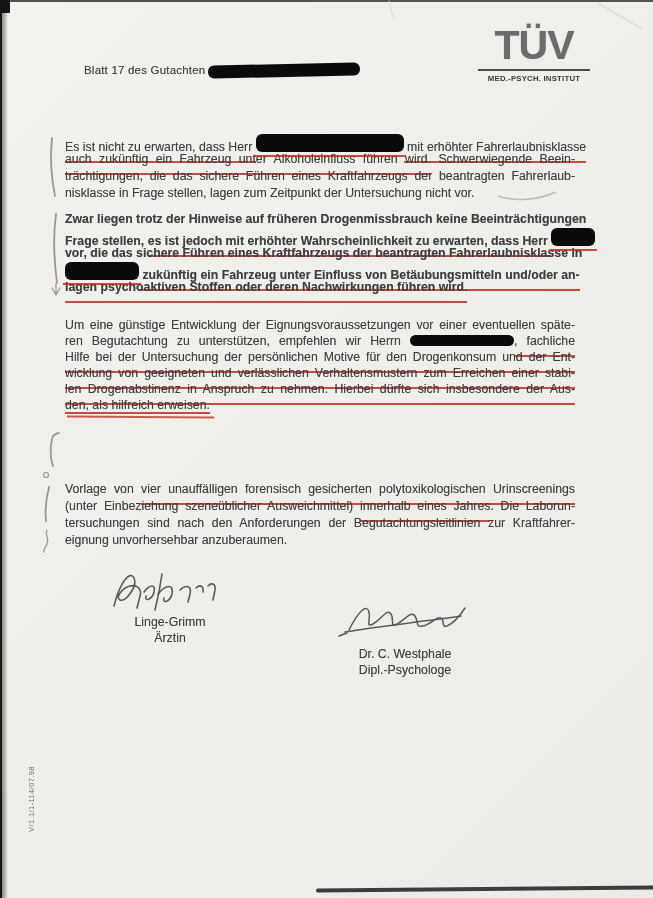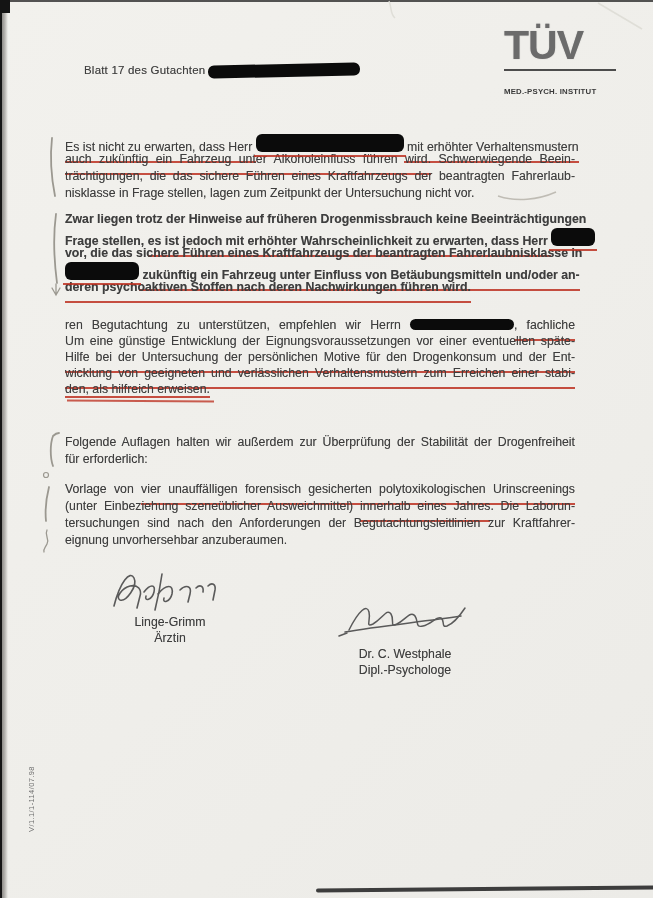--- a/index.html
+++ b/index.html
@@ -15,25 +15,25 @@
   .edge-top{position:absolute;left:0;top:0;width:653px;height:2px;background:#2a2a2a;opacity:.8;}
   .corner-tl{position:absolute;left:0;top:0;width:10px;height:13px;background:#141414;}
   .edge-bottom{position:absolute;left:316px;top:887px;width:340px;height:4px;background:#3d3d3d;
     transform:rotate(-0.5deg);border-radius:2px;}
   
   .header{position:absolute;left:84px;top:60px;white-space:nowrap;}
   .sheet{font-size:11.5px;letter-spacing:.2px;text-shadow:0 0 .5px rgba(62,62,62,.45);}
   .redact{display:inline-block;background:#0b0b0b;border-radius:6px;}
   .header .redact{width:152px;height:13px;margin-left:3px;vertical-align:-3px;transform:rotate(-1.2deg);}
   
-  .logo{position:absolute;left:504px;top:22px;width:112px;}
+  .logo{position:absolute;left:478px;top:22px;width:112px;text-align:center;}
   .logo-brand{font-size:41px;font-weight:bold;color:#6b6b6b;letter-spacing:-1px;line-height:46px;
     text-shadow:0 0 1px rgba(107,107,107,.5);}
   .logo-rule{height:2px;background:#4c4c4c;margin-top:1px;}
-  .logo-sub{font-size:7.8px;color:#3a3a3a;margin-top:16px;letter-spacing:.2px;white-space:nowrap;font-weight:bold;}
+  .logo-sub{font-size:7.8px;color:#3a3a3a;margin-top:3px;letter-spacing:.2px;white-space:nowrap;font-weight:bold;}
   
   .para{position:absolute;left:65px;width:510px;font-size:12.3px;
     text-shadow:0 0 .5px rgba(62,62,62,.45);}
   .line{height:17px;line-height:17px;white-space:nowrap;}
   .p3 .line{height:16px;line-height:16px;}
   .just{text-align:justify;text-align-last:justify;}
   .p1{top:134px;} .p2{top:211px;font-weight:bold;} .p3{top:317px;} .p4{top:434px;} .p5{top:481px;}
   .u1{border-bottom:2px solid rgba(187,41,26,.82);padding-bottom:7px;}
   .u2{border-bottom:2px solid rgba(187,41,26,.82);position:relative;}
   .u2::after{content:"";position:absolute;left:2px;right:-4px;bottom:-6px;height:2px;
@@ -70,42 +70,39 @@
     <span class="sheet">Blatt 17 des Gutachten</span><span class="redact"></span>
   </div>
 
   <div class="logo">
     <div class="logo-brand">TÜV</div>
     <div class="logo-rule"></div>
     <div class="logo-sub">MED.-PSYCH. INSTITUT</div>
   </div>
 
   <div class="para p1">
-      <div class="line just"><span class="u1">Es ist nicht zu erwarten, dass Herr </span><span class="redact u1" style="width: 148px;"></span><span class="u1"> mit erhöhter Verhaltensmustern</span></div>
+      <div class="line just"><span class="u1">Es ist nicht zu erwarten, dass Herr </span><span class="redact u1" style="width: 148px;"></span><span class="u1"> mit erhöhter Fahrerlaubnisklasse</span></div>
       <div class="line just"><span class="u1">auch zukünftig ein Fahrzeug unter Alkoholeinfluss führen wird.</span><span class=""> Schwerwiegende Beein-</span></div>
       <div class="line just"><span class="">trächtigungen, die das sichere Führen eines Kraftfahrzeugs der beantragten Fahrerlaub-</span></div>
       <div class="line"><span class="">nisklasse in Frage stellen, lagen zum Zeitpunkt der Untersuchung nicht vor.</span></div>
     </div>
   <div class="para p2">
       <div class="line just"><span class="">Zwar liegen trotz der Hinweise auf früheren Drogenmissbrauch keine Beeinträchtigungen</span></div>
       <div class="line just"><span class="">Frage stellen, </span><span class="u1">es ist jedoch mit erhöhter Wahrscheinlichkeit zu erwarten, dass Herr </span><span class="redact u1" style="width: 44px;"></span></div>
       <div class="line just"><span class="">vor, die das sichere Führen eines Kraftfahrzeugs der beantragten Fahrerlaubnisklasse in</span></div>
       <div class="line just"><span class="redact u1" style="width: 74px;"></span><span class="u1"> zukünftig ein Fahrzeug unter Einfluss von Betäubungsmitteln und/oder an-</span></div>
-      <div class="line"><span class="u1">deren psychoaktiven Stoffen nach deren Nachwirkungen führen wird.</span></div>
+      <div class="line"><span class="u1">lagen psychoaktiven Stoffen oder deren Nachwirkungen führen wird.</span></div>
     </div>
   <div class="para p3">
+      <div class="line just"><span class="">Um eine günstige Entwicklung der Eignungsvoraussetzungen vor einer eventuellen späte-</span></div>
       <div class="line just"><span class="">ren Begutachtung zu unterstützen, empfehlen wir Herrn </span><span class="redact" style="width: 104px;"></span><span class="u1">, fachliche</span></div>
-      <div class="line just"><span class="">Um eine günstige Entwicklung der Eignungsvoraussetzungen vor einer eventuellen späte-</span></div>
       <div class="line just"><span class="u1">Hilfe bei der Untersuchung der persönlichen Motive für den Drogenkonsum und der Ent-</span></div>
       <div class="line just"><span class="u1">wicklung von geeigneten und verlässlichen Verhaltensmustern zum Erreichen einer stabi-</span></div>
+      <div class="line just"><span class="u1">len Drogenabstinenz in Anspruch zu nehmen. Hierbei dürfte sich insbesondere der Aus-</span></div>
       <div class="line"><span class="u2">den, als hilfreich erweisen.</span></div>
-    </div>
-  <div class="para p4">
-      <div class="line just"><span class="">Folgende Auflagen halten wir außerdem zur Überprüfung der Stabilität der Drogenfreiheit</span></div>
-      <div class="line"><span class="">für erforderlich:</span></div>
     </div>
   <div class="para p5">
       <div class="line just"><span class="">Vorlage von </span><span class="u1">vier unauffälligen forensisch gesicherten polytoxikologischen Urinscreenings</span></div>
       <div class="line just"><span class="">(unter Einbeziehung szeneüblicher Ausweichmittel) </span><span class="u1">innerhalb eines Jahres</span><span class="">. Die Laborun-</span></div>
       <div class="line just"><span class="">tersuchungen sind nach den Anforderungen der Begutachtungsleitlinien zur Kraftfahrer-</span></div>
       <div class="line"><span class="">eignung unvorhersehbar anzuberaumen.</span></div>
     </div>
 
   <div class="sig sig-left">
     <svg width="140" height="48" viewBox="0 0 140 48">

